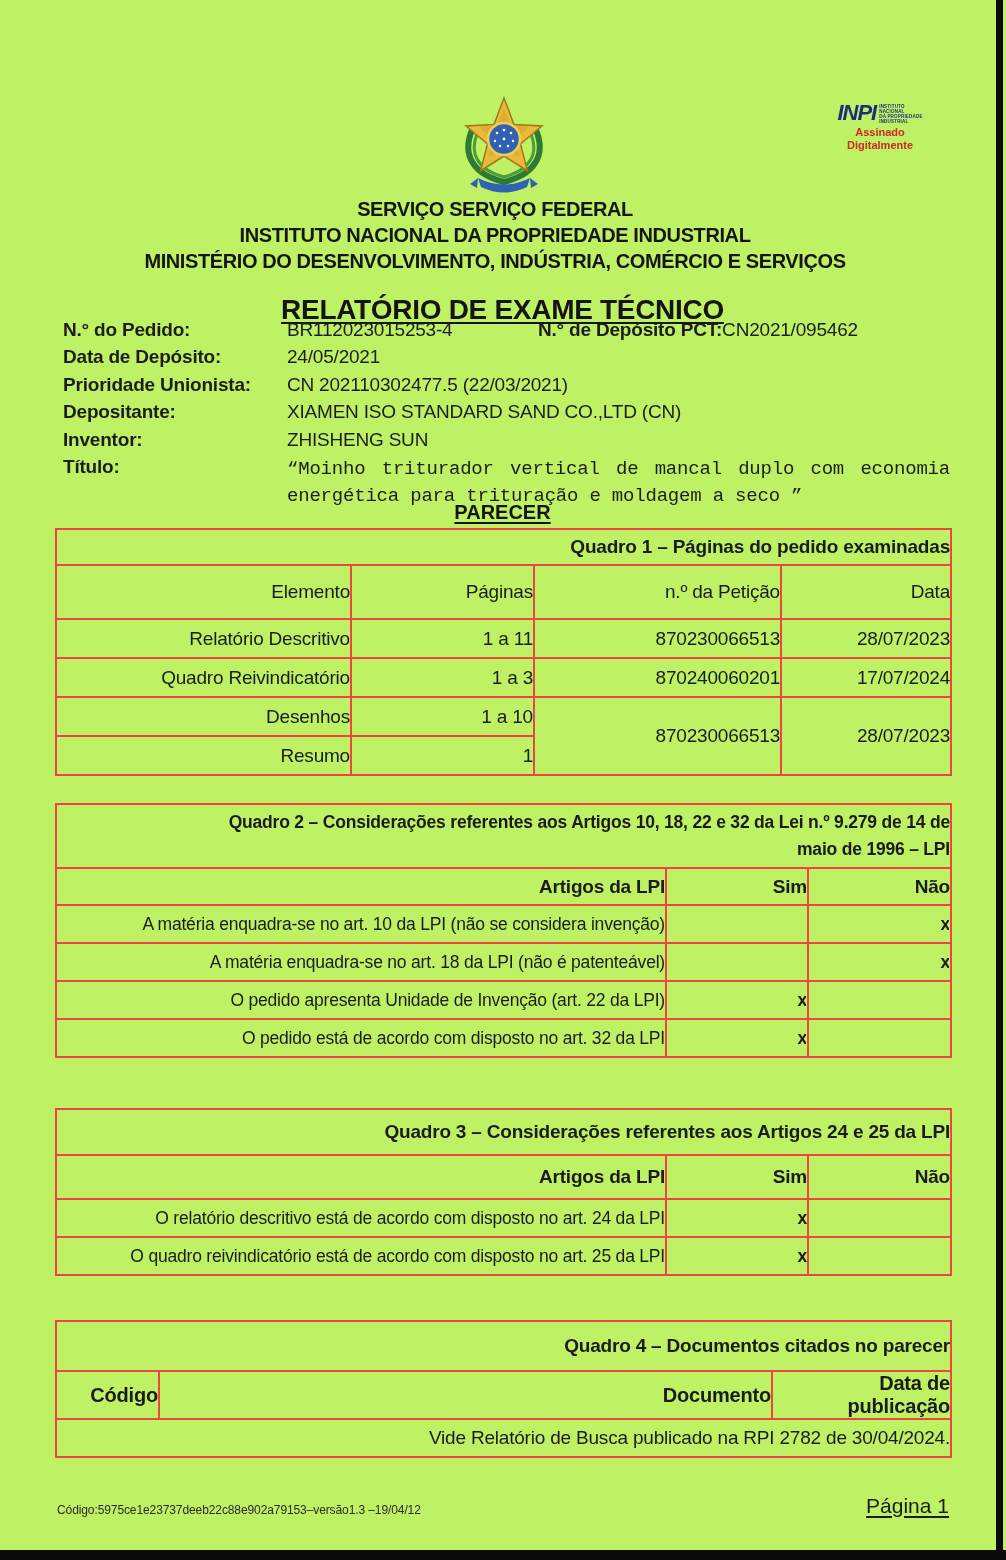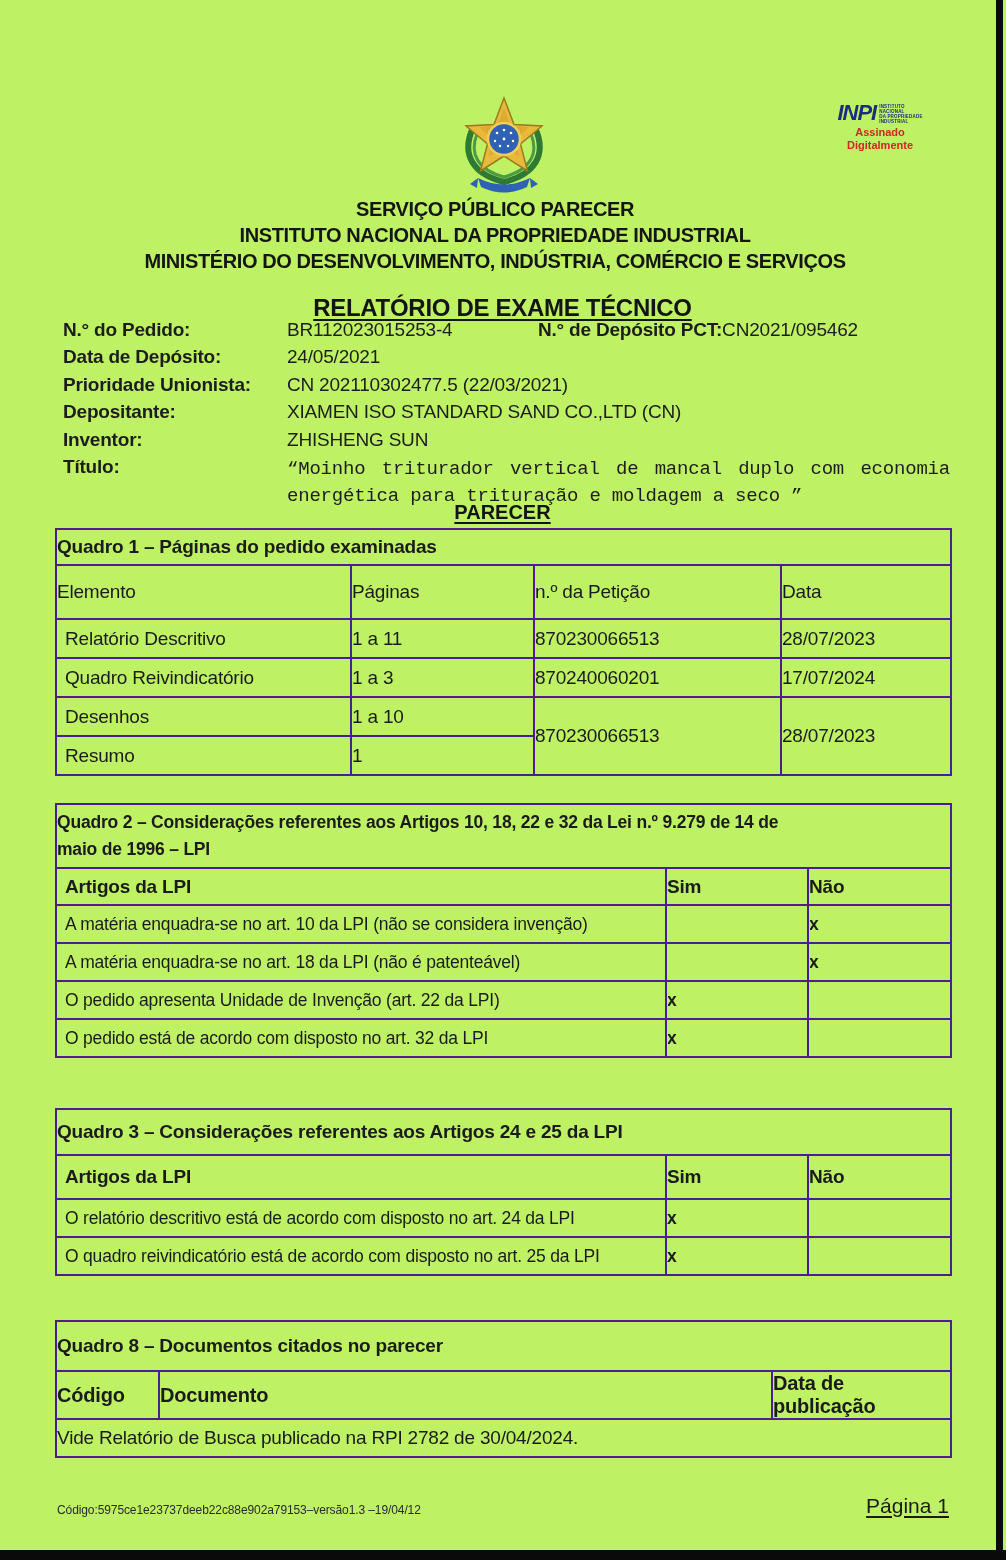--- a/index.html
+++ b/index.html
@@ -41,21 +41,21 @@
   }
 
   
   .gov-header {
     position:absolute; left:35px; top:196px; width:920px;
     text-align:center; font-weight:bold; font-size:20px; line-height:26px;
     letter-spacing:-0.4px; color:#151515;
   }
   .report-title {
     position:absolute; left:55px; top:294px; width:895px;
-    text-align:center; font-weight:bold; font-size:24px;
+    text-align:center; font-weight:bold; font-size:28px;
     letter-spacing:-0.3px; color:#141414;
   }
   .report-title span { text-decoration:underline; text-underline-offset:3px; }
 
   
   .fields { position:absolute; left:63px; top:319px; width:887px; font-size:19px; letter-spacing:-0.2px; }
   .frow { display:flex; height:27.4px; align-items:flex-start; }
   .frow.tall { height:55px; }
   .flabel { font-weight:bold; width:224px; flex:0 0 224px; }
   .fvalue {}
@@ -69,21 +69,21 @@
   }
   .parecer span { text-decoration:underline; text-underline-offset:3px; }
 
   
   table.tbl {
     position:absolute; left:55px; width:895px;
     border-collapse:collapse; table-layout:fixed;
     font-size:19px; color:#1b1b1b; letter-spacing:-0.2px;
   }
   table.tbl td {
-    border:2px solid #4c1d95; text-align:left; vertical-align:middle;
+    border:2px solid #ef4444; text-align:right; vertical-align:middle;
     overflow:hidden;
   }
   td.ttl { font-weight:bold; }
   td.l { text-align:left; padding-left:8px; }
   .b { font-weight:bold; }
   .xmark { font-weight:bold; font-size:18px; }
 
   #q1 { top:528px; }
   #q1 tr.trow-title td { height:36px; }
   #q1 tr.trow-head  td { height:54px; }
@@ -160,21 +160,21 @@
         <span>INDUSTRIAL</span>
       </span>
     </div>
     <div class="inpi-signed">
       <div>Assinado</div>
       <div>Digitalmente</div>
     </div>
   </div>
 
   <div class="gov-header">
-    <div>SERVIÇO PÚBLICO PARECER</div>
+    <div>SERVIÇO SERVIÇO FEDERAL</div>
     <div>INSTITUTO NACIONAL DA PROPRIEDADE INDUSTRIAL</div>
     <div>MINISTÉRIO DO DESENVOLVIMENTO, INDÚSTRIA, COMÉRCIO E SERVIÇOS</div>
   </div>
 
   <div class="report-title">
     <span>RELATÓRIO DE EXAME TÉCNICO</span>
   </div>
 
   <div class="fields">
     <div class="frow">
@@ -321,21 +321,21 @@
     </table>
 
   <table class="tbl" id="q4">
     <colgroup>
         <col style="width:103px">
         <col style="width:613px">
         <col style="width:179px">
       </colgroup>
     <tbody>
         <tr>
-      <td class="ttl" colspan="3">Quadro 8 – Documentos citados no parecer</td>
+      <td class="ttl" colspan="3">Quadro 4 – Documentos citados no parecer</td>
     </tr>
     <tr class="trow-head">
       <td class="b">Código</td>
       <td class="b">Documento</td>
       <td class="b">Data de publicação</td>
     </tr>
     <tr class="trow-data">
       <td colspan="3">Vide Relatório de Busca publicado na RPI 2782 de 30/04/2024.</td>
     </tr>
   </tbody>

